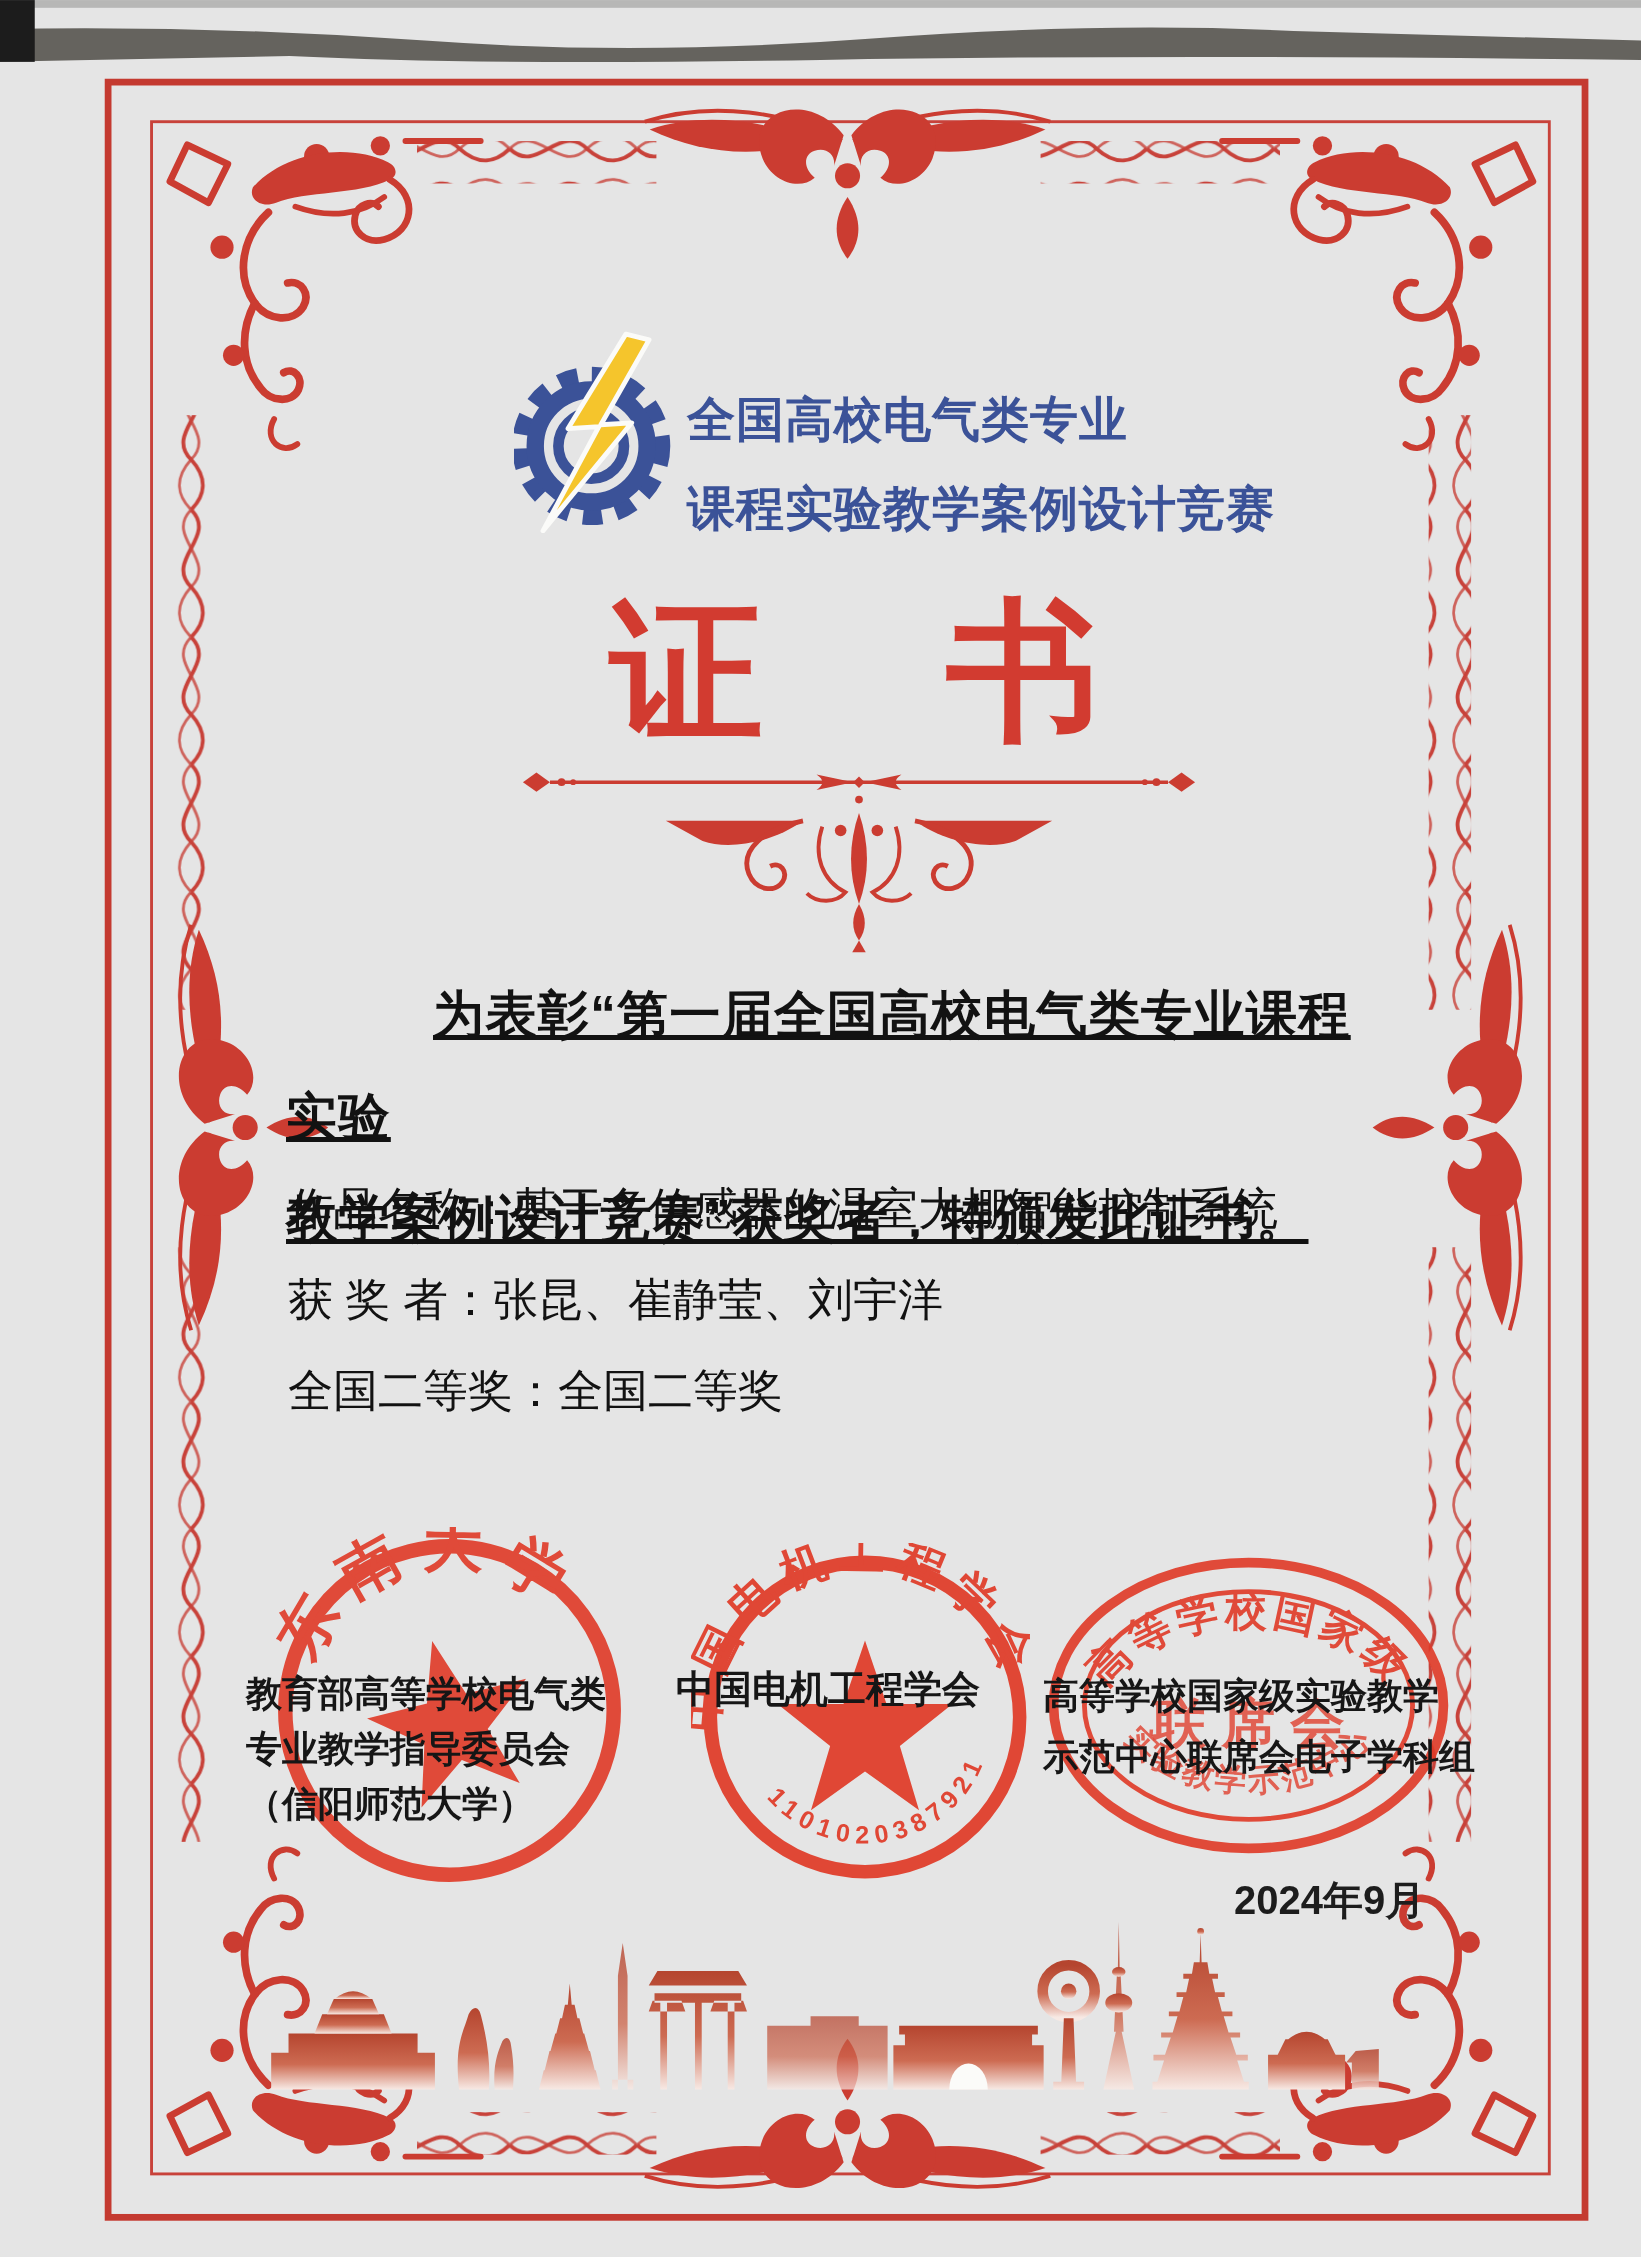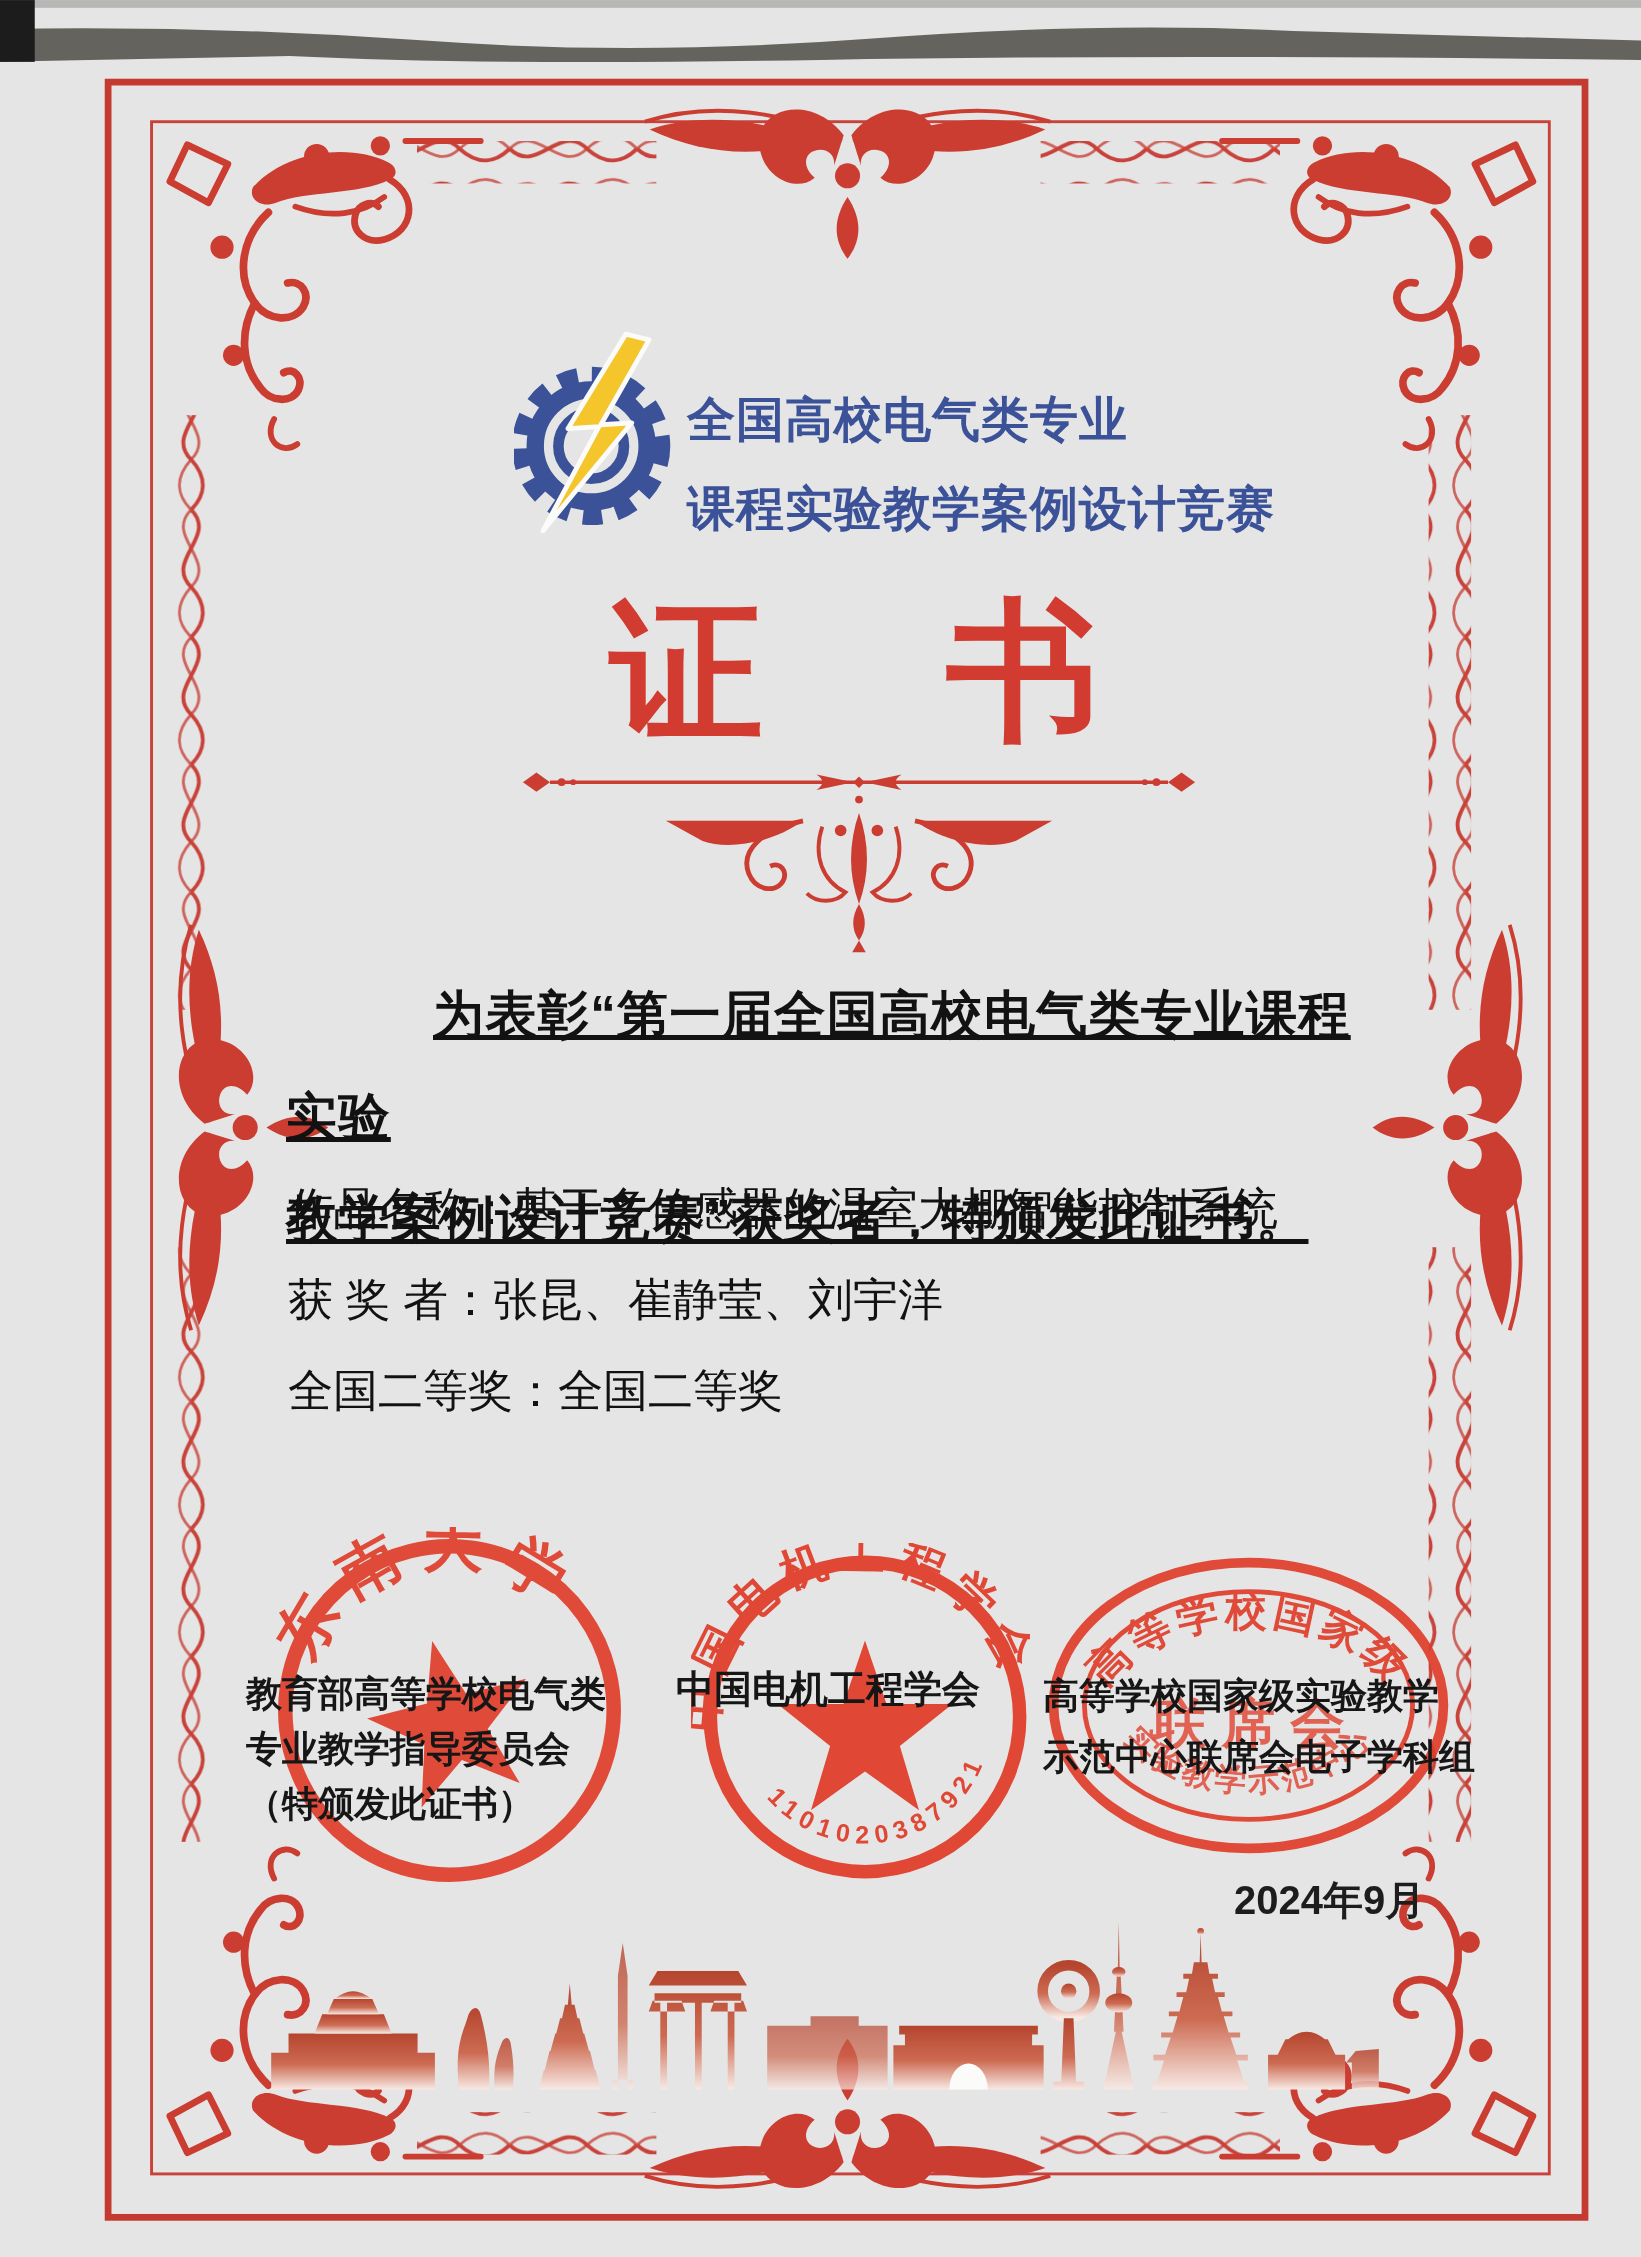--- a/index.html
+++ b/index.html
@@ -158,21 +158,21 @@
       <circle cx="190" cy="190" r="170" fill="none" stroke="#e03a27" stroke-width="15"></circle>
       <path transform="translate(190,205) scale(1.05)" fill="#e03a27" d="M0,-85 L19.9,-26.3 L80.8,-26.3 L32.2,12.4 L49.9,71.9 L0,36 L-49.9,71.9 L-32.2,12.4 L-80.8,-26.3 L-19.9,-26.3 Z"></path>
       <text font-size="62" font-weight="bold" fill="#e03a27" font-family="Liberation Sans,sans-serif">
         <textPath href="#arcS1" startOffset="50%" text-anchor="middle">东 南 大 学</textPath>
       </text>
     </g>
   </svg>
   <div class="stamp-cap cap1">
     <div>教育部高等学校电气类</div>
     <div>专业教学指导委员会</div>
-    <div>（特颁发此证书）</div>
+    <div>（信阳师范大学）</div>
   </div>
 
   <svg class="abs" style="left:691px;top:1543px;z-index:3" width="348" height="348" viewBox="0 0 360 360">
     <defs>
       <path id="arcS2t" d="M28,180 A152,152 0 0 1 332,180"></path>
       <path id="arcS2b" d="M62,238 A132,132 0 0 0 298,238"></path>
     </defs>
     <g opacity=".92">
       <circle cx="180" cy="180" r="160" fill="none" stroke="#e03a27" stroke-width="14"></circle>
       <path transform="translate(180,196) scale(1.12)" fill="#e03a27" d="M0,-85 L19.9,-26.3 L80.8,-26.3 L32.2,12.4 L49.9,71.9 L0,36 L-49.9,71.9 L-32.2,12.4 L-80.8,-26.3 L-19.9,-26.3 Z"></path>

